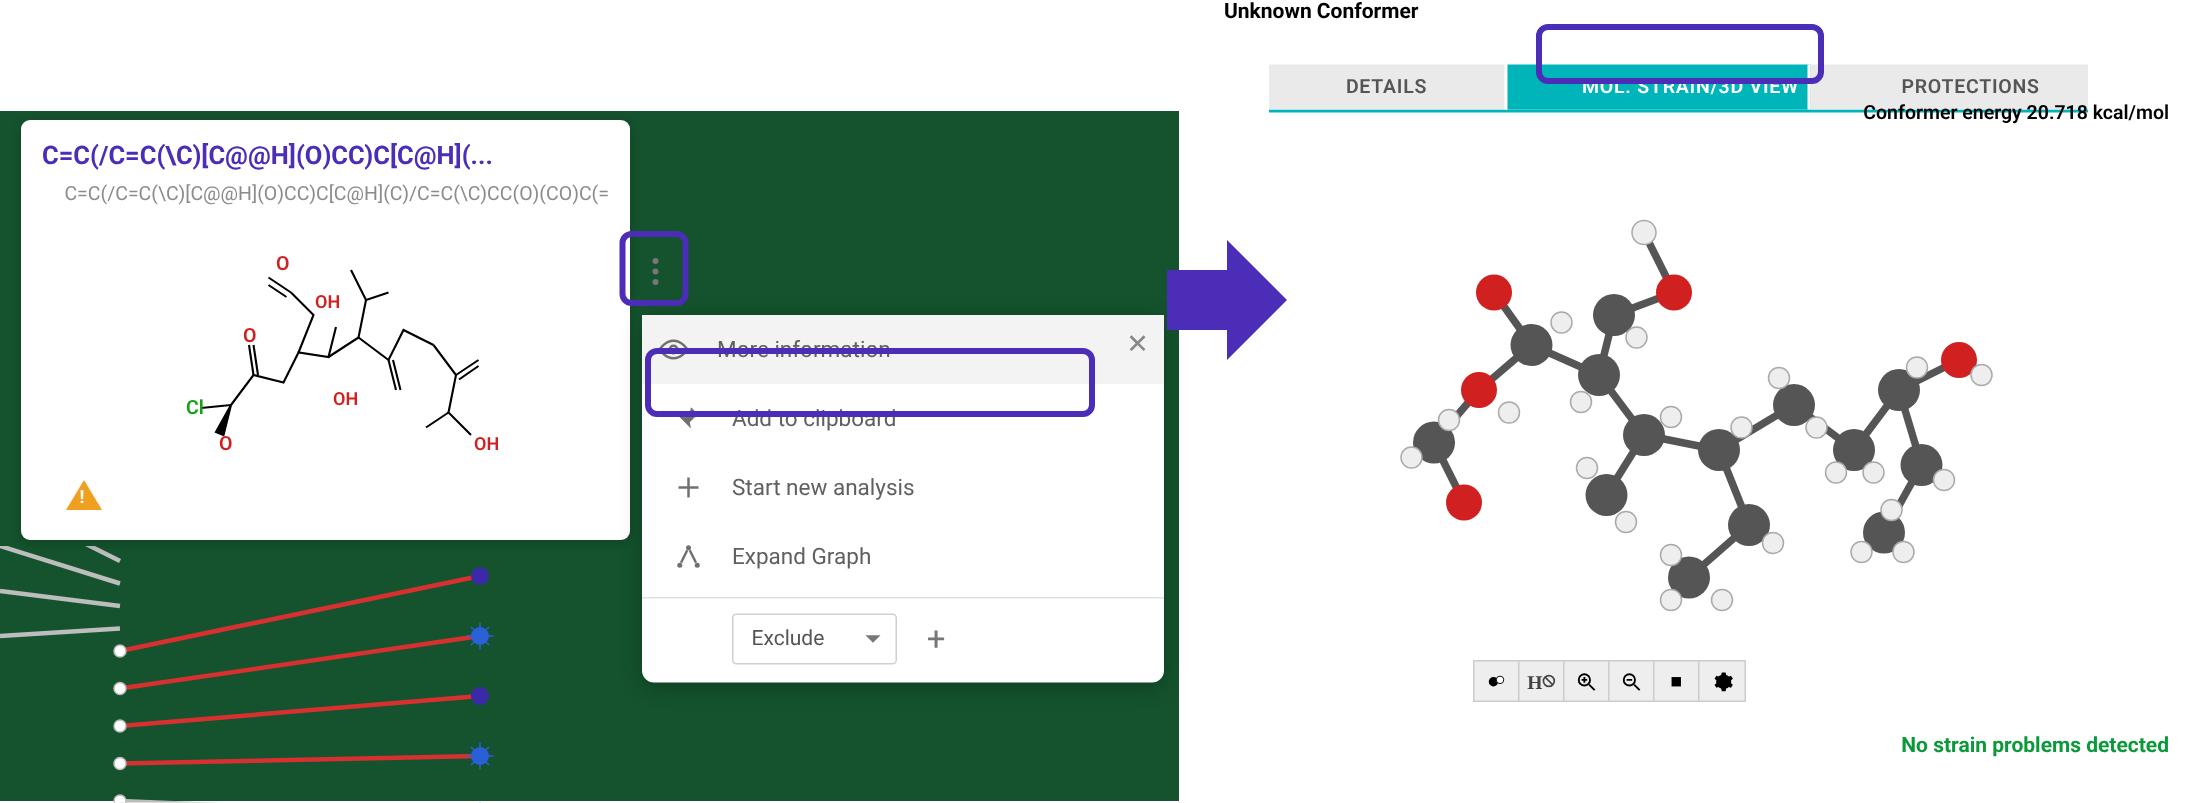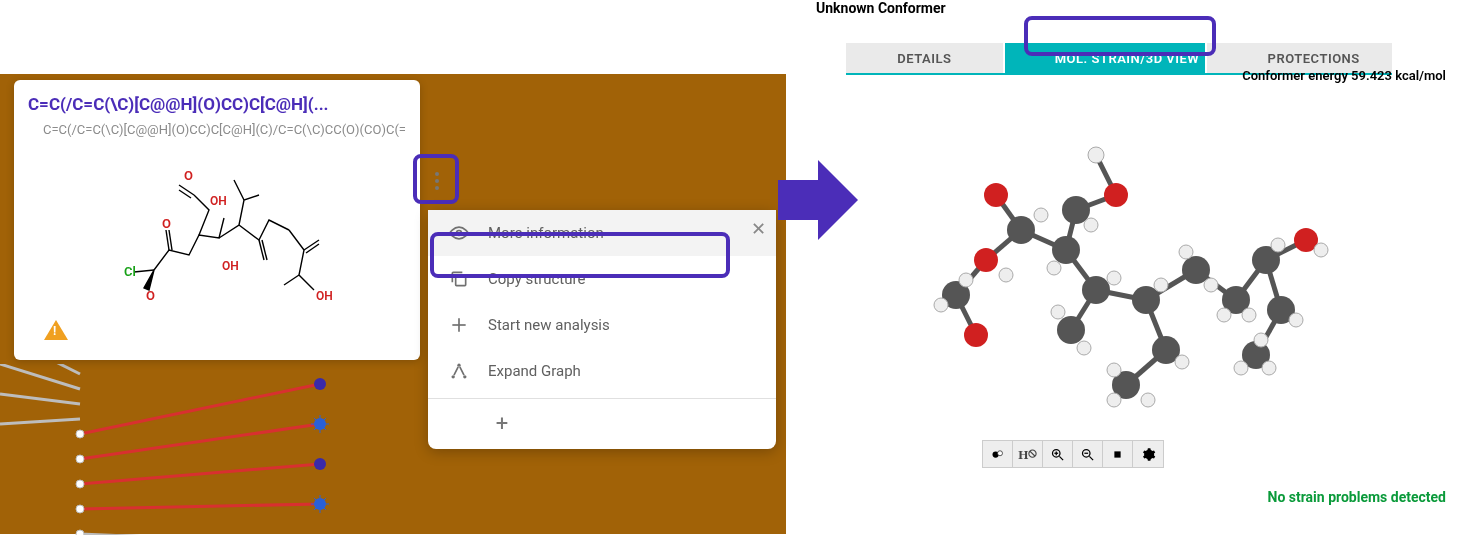--- a/index.html
+++ b/index.html
@@ -12,21 +12,21 @@
     overflow: hidden;
   }
 
   
   .left-area {
     position: absolute;
     left: 0;
     top: 74px;
     width: 786px;
     height: 460px;
-    background: #a16207;
+    background: #14532d;
   }
 
   .card {
     position: absolute;
     left: 14px;
     top: 6px;
     width: 406px;
     height: 280px;
     background: #fff;
     border-radius: 6px;
@@ -118,21 +118,21 @@
     cursor: pointer;
   }
   .menu-item {
     display: flex;
     align-items: center;
     gap: 18px;
     padding: 12px 20px;
     color: #606060;
     font-size: 15px;
   }
-  .menu-item.hover { background: #f3f3f3; }
+  .menu-item.hover { background: #f3f3f3; padding-left: 10px; }
   .menu-item .mi-icon { width: 22px; height: 22px; display:flex; align-items:center; justify-content:center; color:#707070; }
   .menu-item .mi-icon svg { width: 20px; height: 20px; }
   .menu-sep { height: 1px; background: #e0e0e0; margin: 4px 0; }
   .filter-row {
     display: flex; align-items: center; gap: 12px;
     padding: 6px 20px 0 60px;
   }
   .select {
     border: 1px solid #d0d0d0;
     border-radius: 3px;
@@ -375,30 +375,29 @@
     <div class="menu-item hover">
       <span class="mi-icon">
         <svg viewBox="0 0 24 24" fill="none" stroke="currentColor" stroke-width="2">
             <path d="M1 12s4-7 11-7 11 7 11 7-4 7-11 7S1 12 1 12z"></path>
             <circle cx="12" cy="12" r="3"></circle>
           </svg>
       </span>
       <span>More information</span>
     </div>
 
-
     <div class="menu-item">
       <span class="mi-icon">
-        <svg viewBox="0 0 24 24" fill="none" stroke="currentColor" stroke-width="2">
-            <rect x="8" y="8" width="12" height="12" rx="1"></rect>
-            <path d="M4 16V5a1 1 0 0 1 1-1h11"></path>
+        <svg viewBox="0 0 24 24" fill="currentColor">
+            <path d="M14 3l7 7-4 1-4 4 1 5-5-5-6 6 6-6-5-5 5 1 4-4z"></path>
           </svg>
       </span>
-      <span>Copy structure</span>
-    </div>
+      <span>Add to clipboard</span>
+    </div>
+
 
     <div class="menu-item">
       <span class="mi-icon">
         <svg viewBox="0 0 24 24" stroke="currentColor" stroke-width="2">
             <line x1="12" y1="4" x2="12" y2="20"></line>
             <line x1="4" y1="12" x2="20" y2="12"></line>
           </svg>
       </span>
       <span>Start new analysis</span>
     </div>
@@ -412,20 +411,23 @@
             <path d="M11 7l-5 10M13 7l5 10" stroke="currentColor" stroke-width="2"></path>
           </svg>
       </span>
       <span>Expand Graph</span>
     </div>
 
     <div class="menu-sep"></div>
 
 
     <div class="filter-row">
+      <div class="select">
+        <span>Exclude</span>
+      </div>
       <div class="plus-btn">+</div>
     </div>
 
     <div class="highlight-box-moreinfo"></div>
   </div>
 </div>
 
 <svg class="arrow" viewBox="0 0 80 100">
   <polygon points="0,30 40,30 40,10 80,50 40,90 40,70 0,70" fill="#4b2db8"></polygon>
 </svg>
@@ -439,21 +441,21 @@
       </div>
     <div class="tab active">
         <span>MOL. STRAIN/3D VIEW</span>
       </div>
     <div class="tab">
         <span>PROTECTIONS</span>
       </div>
   </div>
   <div class="highlight-box-tab"></div>
 
-  <div class="energy-label">Conformer energy 59.423 kcal/mol</div>
+  <div class="energy-label">Conformer energy 20.718 kcal/mol</div>
 
   <svg class="viewer3d" viewBox="0 0 500 350">
     <g stroke="#555" stroke-width="5">
       <line x1="120" y1="160" x2="155" y2="130"></line>
       <line x1="155" y1="130" x2="200" y2="150"></line>
       <line x1="200" y1="150" x2="210" y2="110"></line>
       <line x1="210" y1="110" x2="250" y2="95"></line>
       <line x1="200" y1="150" x2="230" y2="190"></line>
       <line x1="230" y1="190" x2="205" y2="230"></line>
       <line x1="230" y1="190" x2="280" y2="200"></line>

